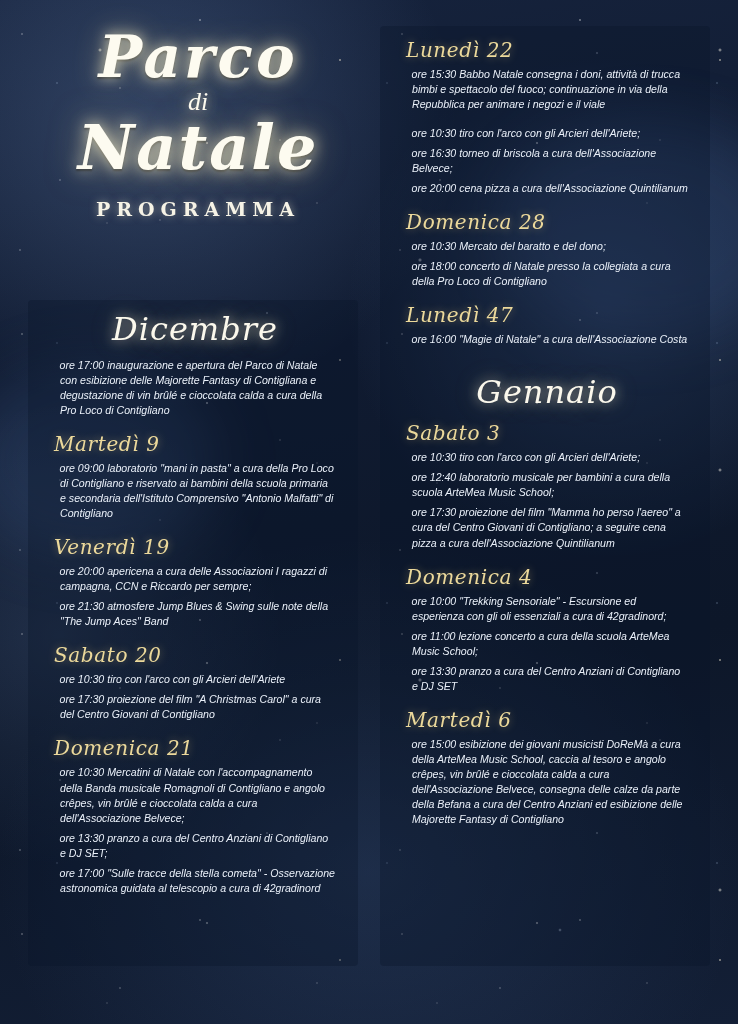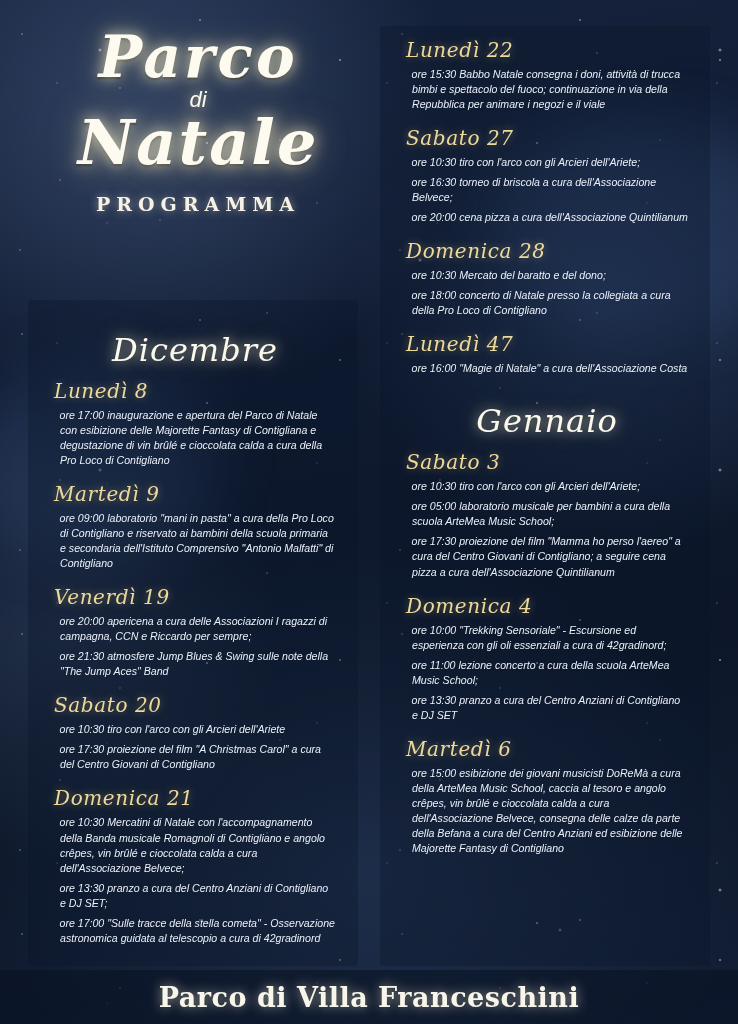--- a/index.html
+++ b/index.html
@@ -98,23 +98,23 @@
     font-style: italic;
     font-weight: bold;
     font-size: 58px;
     letter-spacing: 3px;
     color: #fdfbf0;
     text-shadow: 0 0 14px rgba(255,246,205,.75), 0 0 30px rgba(255,230,150,.45), 0 2px 2px rgba(0,0,0,.5);
     line-height: 1.0;
     margin-top: 14px;
   }
   .t-di {
-    font-family: Liberation Sans, sans-serif;
-    font-style: italic;
-    font-size: 22px;
+    font-family: Liberation Serif, serif;
+    font-style: italic;
+    font-size: 26px;
     color: #fdfbf0;
     text-shadow: 0 0 12px rgba(255,246,205,.7), 0 0 26px rgba(255,230,150,.4);
     line-height: 1.1;
     margin-top: 2px;
   }
   .t-natale {
     font-family: "DejaVu Serif", serif;
     font-style: italic;
     font-weight: bold;
     font-size: 62px;
@@ -145,21 +145,21 @@
   }
 
   
   .month {
     font-family: "DejaVu Serif", serif;
     font-size: 32px;
     color: #fbf8ec;
     text-align: center;
     letter-spacing: 1px;
     text-shadow: 0 0 12px rgba(255,246,210,.6), 0 0 24px rgba(255,230,160,.35);
-    margin: 25px 0 10px;
+    margin: 4px 0 10px;
   }
   .col-inner { padding: 6px 22px 10px 26px; }
   .day { margin-bottom: 14px; }
   .day-name {
     font-family: "DejaVu Serif", serif;
     font-size: 20px;
     color: #ecd99b;
     letter-spacing: .6px;
     margin-bottom: 5px;
     text-shadow: 0 0 8px rgba(235,205,125,.45);
@@ -207,21 +207,20 @@
     <div class="t-di">di</div>
     <div class="t-natale">Natale</div>
     <div class="t-programma">PROGRAMMA</div>
   </div>
 
   <div class="col col-left">
     <div class="col-inner">
       <div class="month">Dicembre</div>
 
       <div class="day">
-        <div class="day-name">Lunedì 8</div>
         <p class="ev">ore 17:00 inaugurazione e apertura del Parco di Natale con esibizione delle Majorette Fantasy di Contigliana e degustazione di vin brûlé e cioccolata calda a cura della Pro Loco di Contigliano</p>
       </div>
 
       <div class="day">
         <div class="day-name">Martedì 9</div>
         <p class="ev">ore 09:00 laboratorio "mani in pasta" a cura della Pro Loco di Contigliano e riservato ai bambini della scuola primaria e secondaria dell'Istituto Comprensivo "Antonio Malfatti" di Contigliano</p>
       </div>
 
       <div class="day">
         <div class="day-name">Venerdì 19</div>
@@ -245,21 +244,20 @@
   </div>
 
   <div class="col col-right">
     <div class="col-inner">
       <div class="day" style="margin-top:6px;">
         <div class="day-name">Lunedì 22</div>
         <p class="ev">ore 15:30 Babbo Natale consegna i doni, attività di trucca bimbi e spettacolo del fuoco; continuazione in via della Repubblica per animare i negozi e il viale</p>
       </div>
 
       <div class="day">
-        <div class="day-name">Sabato 27</div>
         <p class="ev">ore 10:30 tiro con l'arco con gli Arcieri dell'Ariete;</p>
         <p class="ev">ore 16:30 torneo di briscola a cura dell'Associazione Belvece;</p>
         <p class="ev">ore 20:00 cena pizza a cura dell'Associazione Quintilianum</p>
       </div>
 
       <div class="day">
         <div class="day-name">Domenica 28</div>
         <p class="ev">ore 10:30 Mercato del baratto e del dono;</p>
         <p class="ev">ore 18:00 concerto di Natale presso la collegiata a cura della Pro Loco di Contigliano</p>
       </div>
@@ -267,34 +265,31 @@
       <div class="day">
         <div class="day-name">Lunedì 47</div>
         <p class="ev">ore 16:00 "Magie di Natale" a cura dell'Associazione Costa</p>
       </div>
 
       <div class="month" style="margin-top:26px;">Gennaio</div>
 
       <div class="day">
         <div class="day-name">Sabato 3</div>
         <p class="ev">ore 10:30 tiro con l'arco con gli Arcieri dell'Ariete;</p>
-        <p class="ev">ore 05:00 laboratorio musicale per bambini a cura della scuola ArteMea Music School;</p>
+        <p class="ev">ore 12:40 laboratorio musicale per bambini a cura della scuola ArteMea Music School;</p>
         <p class="ev">ore 17:30 proiezione del film "Mamma ho perso l'aereo" a cura del Centro Giovani di Contigliano; a seguire cena pizza a cura dell'Associazione Quintilianum</p>
       </div>
 
       <div class="day">
         <div class="day-name">Domenica 4</div>
         <p class="ev">ore 10:00 "Trekking Sensoriale" - Escursione ed esperienza con gli oli essenziali a cura di 42gradinord;</p>
         <p class="ev">ore 11:00 lezione concerto a cura della scuola ArteMea Music School;</p>
         <p class="ev">ore 13:30 pranzo a cura del Centro Anziani di Contigliano e DJ SET</p>
       </div>
 
       <div class="day">
         <div class="day-name">Martedì 6</div>
         <p class="ev">ore 15:00 esibizione dei giovani musicisti DoReMà a cura della ArteMea Music School, caccia al tesoro e angolo crêpes, vin brûlé e cioccolata calda a cura dell'Associazione Belvece, consegna delle calze da parte della Befana a cura del Centro Anziani ed esibizione delle Majorette Fantasy di Contigliano</p>
       </div>
     </div>
   </div>
 
-  <div class="footer">
-    <div class="footer-text">Parco di Villa Franceschini</div>
-  </div>
 </div>
 
 </body></html>

